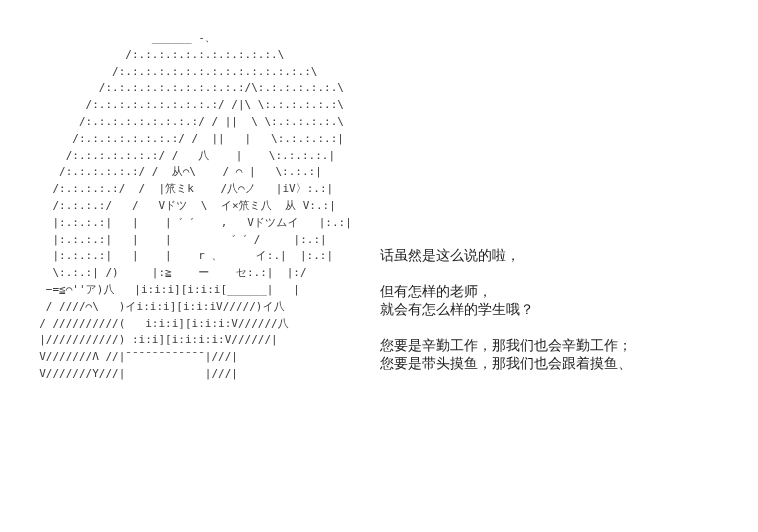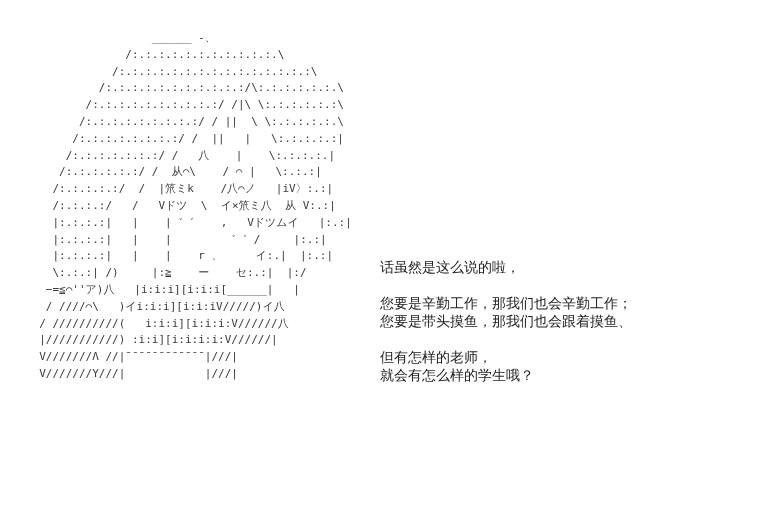--- a/index.html
+++ b/index.html
@@ -30,21 +30,21 @@
     position: absolute;
     left: 380px;
     top: 246px;
     width: 360px;
     font-family: "DejaVu Sans", "Liberation Sans", sans-serif;
     font-size: 14px;
     line-height: 18px;
     color: #1c1c1c;
   }
   .dialogue p {
-    margin: 12px 0 18px 0;
+    margin: 0 0 18px 0;
     white-space: pre-line;
   }
 </style>
 </head>
 <body>
 
 <div class="stage">
 
   <pre class="ascii-art">                   ______ -、
                /:.:.:.:.:.:.:.:.:.:.:.\
@@ -70,19 +70,19 @@
    V//////Y///|            |///Λ
    1//////Λ//|             |//Λ
    1//////Λ/|          __/⌒Y/)
    1///////)、_|__________/ //\ 〉Λ
   V///////////////////////////Λ_)///
    V/////////////////////////////
     V////////////////////////</pre>
 
   <div class="dialogue">
     <p>话虽然是这么说的啦，</p>
+    <p>但有怎样的老师，
+就会有怎么样的学生哦？</p>
     <p>您要是辛勤工作，那我们也会辛勤工作；
 您要是带头摸鱼，那我们也会跟着摸鱼、</p>
-    <p>但有怎样的老师，
-就会有怎么样的学生哦？</p>
   </div>
 
 </div>
 
 </body></html>

